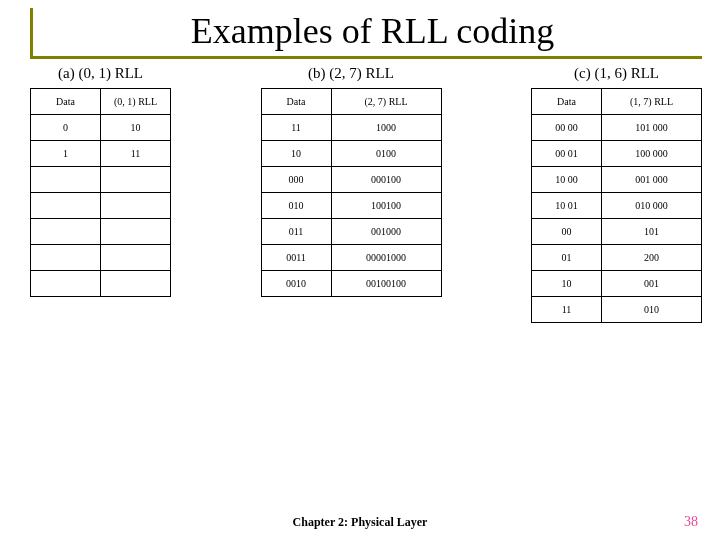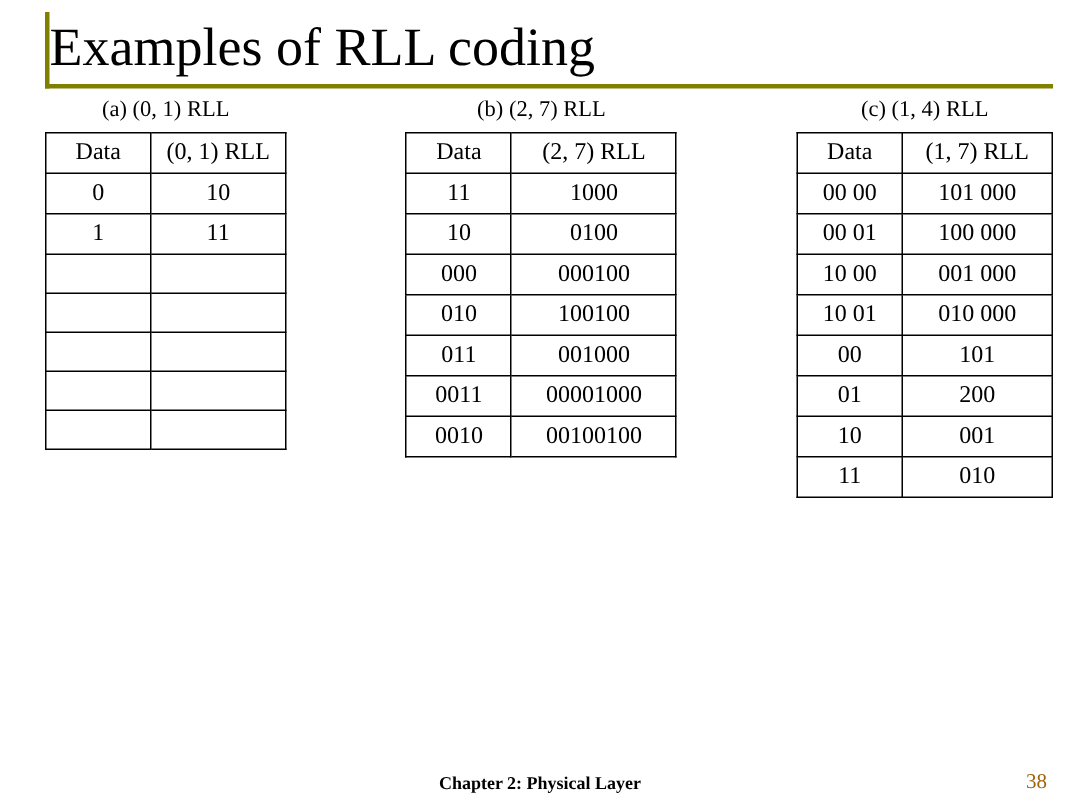--- a/index.html
+++ b/index.html
@@ -13,22 +13,23 @@
   }
   .slide {
     width: 720px;
     height: 540px;
     padding: 8px 18px 8px 30px;
     position: relative;
   }
   .title-wrap {
     border-left: 3px solid #808000;
     border-bottom: 3px solid #808000;
-    padding: 2px 0 4px 0;
+    padding: 2px 0 4px 10px;
     margin-bottom: 4px;
+    text-align: center;
   }
   .title {
     font-size: 36px;
     font-weight: 400;
     color: #000;
     margin: 0;
   }
   .subnotes {
     font-size: 11px;
     line-height: 1.3;
@@ -48,21 +49,21 @@
     margin-top: 6px;
   }
   .tblock { display: flex; flex-direction: column; align-items: center; }
   .tcaption {
     font-size: 15px;
     margin-bottom: 6px;
     text-align: center;
   }
   table {
     border-collapse: collapse;
-    font-size: 16px;
+    font-size: 10px;
     padding-left: 41px;
   }
   th, td {
     border: 1px solid #000;
     padding: 4px 10px;
     text-align: center;
     height: 26px;
     white-space: nowrap;
   }
   th { font-weight: 400; }
@@ -82,21 +83,21 @@
     justify-content: center;
     font-size: 12px;
     font-weight: bold;
     text-align: right;
   }
   .pagenum {
     position: absolute;
     bottom: 10px;
     right: 22px;
     font-size: 14px;
-    color: #a16207;
+    color: #ec4899;
   }
 </style>
 </head>
 <body>
 
 <div class="slide">
 
   <div class="title-wrap">
     <h1 class="title">Examples of RLL coding</h1>
   </div>
@@ -179,21 +180,21 @@
             </tr>
         <tr>
               <td>0010</td>
               <td>00100100</td>
             </tr>
       </tbody>
         </table>
     </div>
 
     <div class="tblock">
-      <div class="tcaption">(c) (1, 4) RLL</div>
+      <div class="tcaption">(c) (1, 6) RLL</div>
       <table class="t-c">
         <tbody>
             <tr>
               <th>Data</th>
               <th>(1, 7) RLL</th>
             </tr>
         <tr>
               <td>00 00</td>
               <td>101 000</td>
             </tr>

